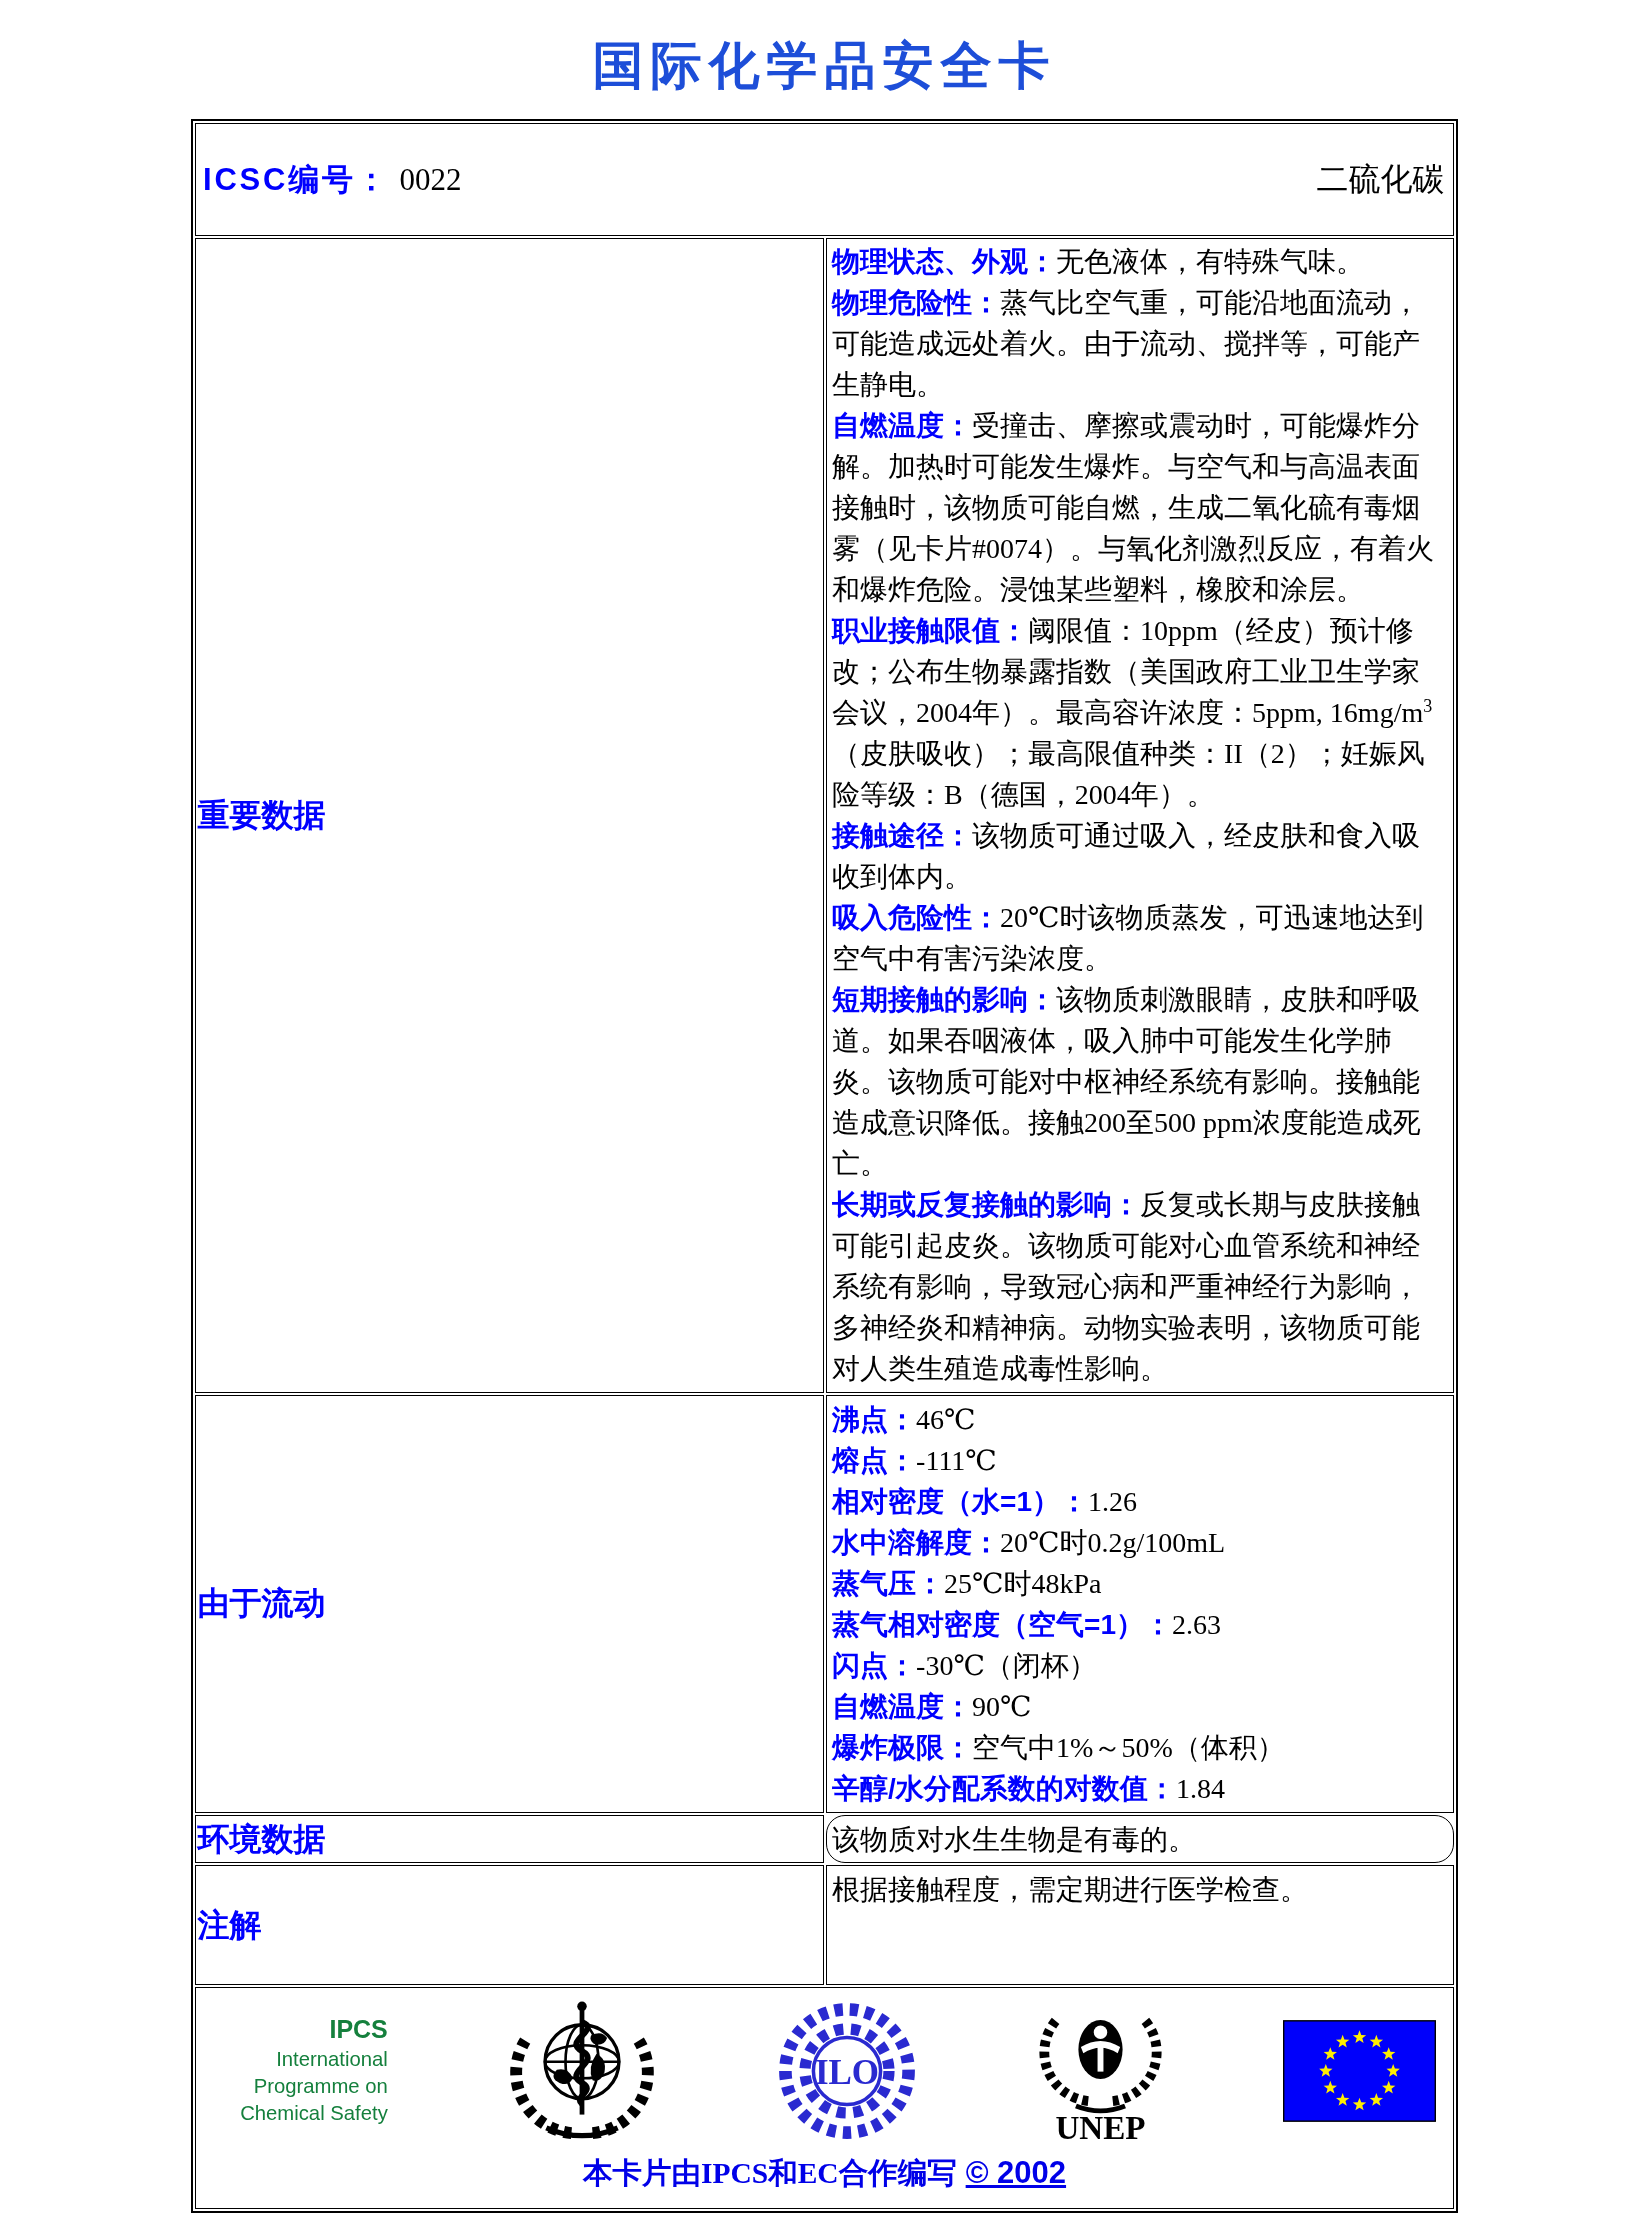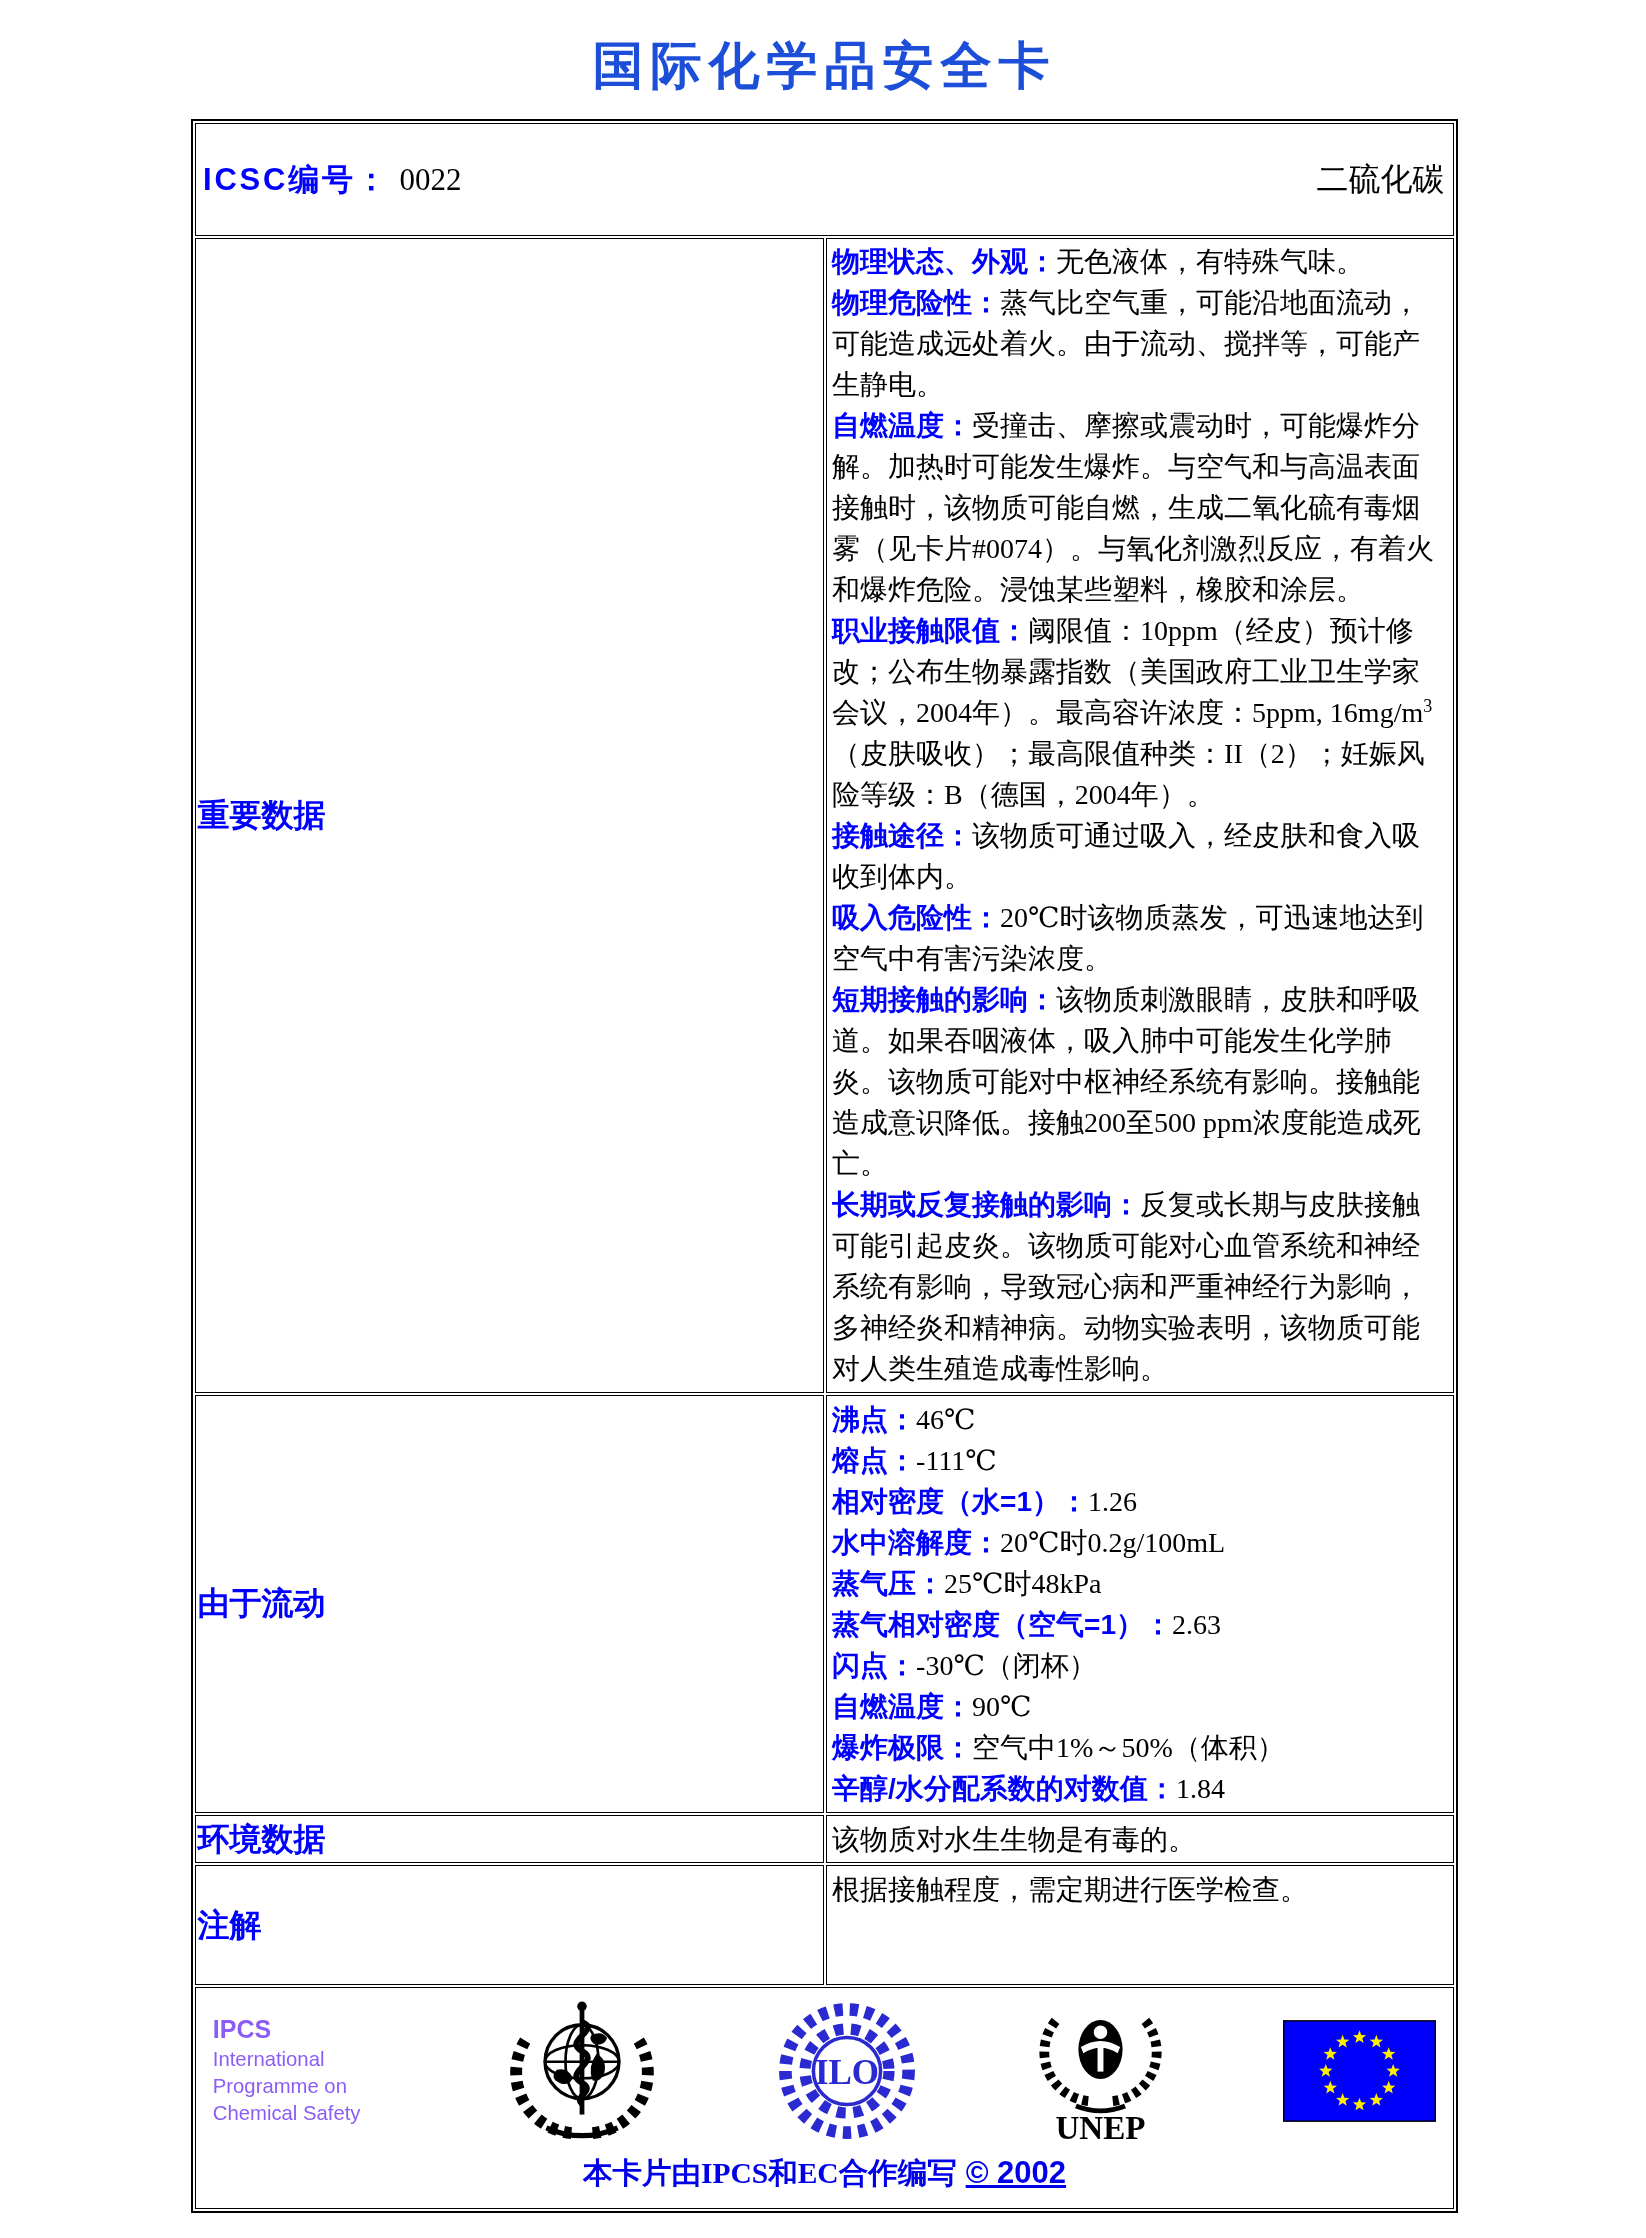--- a/index.html
+++ b/index.html
@@ -68,39 +68,40 @@
   }
 
   .blue {
     color: #0000fe;
     font-weight: bold;
     font-family: "Liberation Sans", "DejaVu Sans", sans-serif;
   }
   .para { margin: 0; }
   sup { font-size: 18px; line-height: 0; }
 
-  .env-cell { height: 39px; }
+  .env-cell { height: 39px; border-radius: 19px; }
   .notes-cell { height: 112px; }
   .addl-cell { height: 41px; }
 
   .footer-cell { padding: 9.8px 7px 5.6px 7px; }
   .logo-row {
     display: flex;
     align-items: center;
     justify-content: space-between;
     padding: 0 9.8px;
     height: 147px;
   }
   .ipcs-block {
     font-family: "Liberation Sans", "DejaVu Sans", sans-serif;
     font-size: 20.3px;
     line-height: 27px;
-    color: #8b5cf6;
+    color: #15803d;
     width: 175px;
     align-self: center;
+    text-align: right;
   }
   .ipcs-acronym { font-weight: bold; font-size: 25px; margin-bottom: 2.8px; }
   .caption {
     text-align: center;
     color: #0000e8;
     font-weight: bold;
     font-size: 29.5px;
     margin: 7px 0 8.4px 0;
   }
   .caption .copyright { font-size: 31px; font-family: "Liberation Sans", "DejaVu Sans", sans-serif; margin-left: 9px; text-decoration: underline; }

